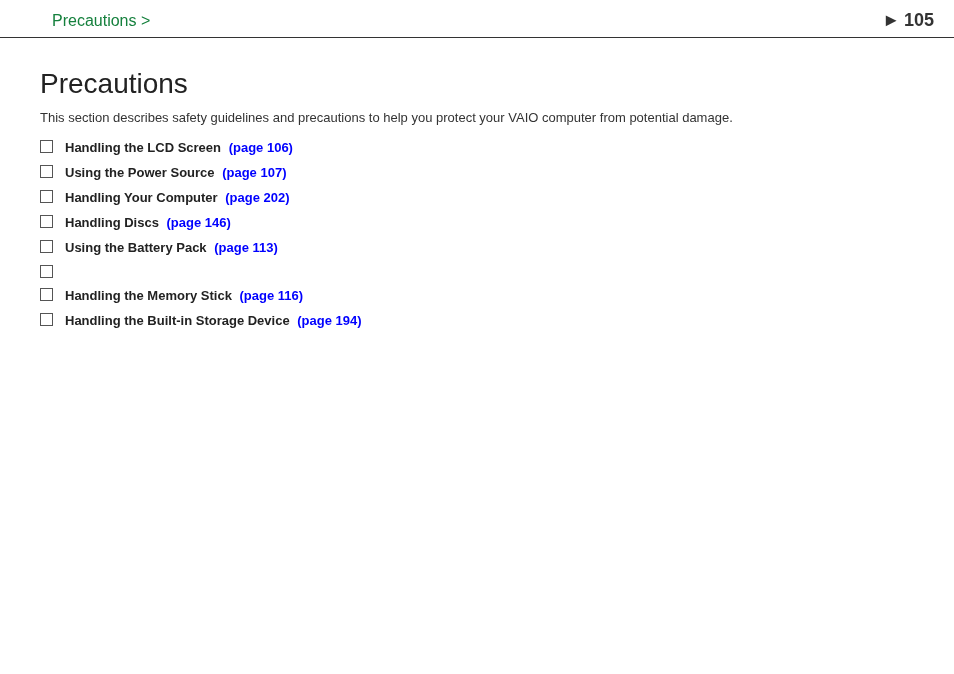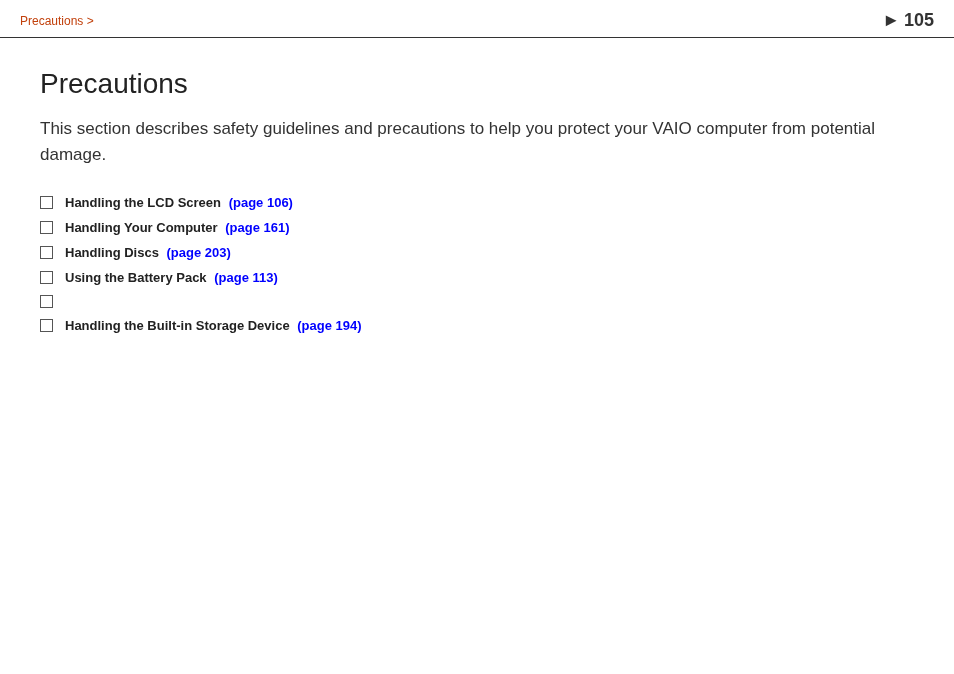--- a/index.html
+++ b/index.html
@@ -21,22 +21,23 @@
     .header {
       display: flex;
       justify-content: space-between;
       align-items: center;
       padding: 10px 20px 0 20px;
       border-bottom: 1px solid #333333;
       padding-bottom: 6px;
     }
 
     .breadcrumb {
-      font-size: 12px;
-      color: #c2410c;
+      font-size: 16px;
+      color: #15803d;
+      margin-left: 32px;
     }
 
     .page-number {
       font-size: 14px;
       color: #555555;
       font-weight: normal;
     }
 
     .page-number span {
       font-size: 18px;
@@ -45,39 +46,38 @@
     }
 
     .content {
       padding: 30px 40px 30px 40px;
     }
 
     .page-title {
       font-size: 28px;
       font-weight: normal;
       color: #222222;
-      margin-bottom: 16px;
+      margin-bottom: 8px;
       font-family: Arial, Helvetica, sans-serif;
     }
 
     .description {
-      font-size: 17px;
+      font-size: 13px;
       color: #333333;
-      margin-bottom: 28px;
+      margin-bottom: 12px;
       line-height: 1.5;
     }
 
     .toc-list {
       list-style: none;
       padding: 0;
     }
 
     .toc-list li {
       display: flex;
-      align-items: center;
       margin-bottom: 10px;
       font-size: 13px;
     }
 
     .checkbox-icon {
       width: 13px;
       height: 13px;
       border: 1px solid #555555;
       margin-right: 12px;
       flex-shrink: 0;
@@ -112,31 +112,39 @@
   <h1 class="page-title">Precautions</h1>
   <p class="description">This section describes safety guidelines and precautions to help you protect your VAIO computer from potential damage.</p>
 
   <ul class="toc-list" id="toc-list">
   <li>
         <span class="checkbox-icon"></span>
         <span class="toc-item-text">Handling the LCD Screen <a class="toc-link" href="#">(page 106)</a></span>
       </li>
       <li>
         <span class="checkbox-icon"></span>
-        <span class="toc-item-text">Handling Your Computer <a class="toc-link" href="#">(page 161)</a></span>
+        <span class="toc-item-text">Using the Power Source <a class="toc-link" href="#">(page 107)</a></span>
       </li>
       <li>
         <span class="checkbox-icon"></span>
-        <span class="toc-item-text">Handling Discs <a class="toc-link" href="#">(page 203)</a></span>
+        <span class="toc-item-text">Handling Your Computer <a class="toc-link" href="#">(page 202)</a></span>
+      </li>
+      <li>
+        <span class="checkbox-icon"></span>
+        <span class="toc-item-text">Handling Discs <a class="toc-link" href="#">(page 146)</a></span>
       </li>
       <li>
         <span class="checkbox-icon"></span>
         <span class="toc-item-text">Using the Battery Pack <a class="toc-link" href="#">(page 113)</a></span>
       </li>
       <li>
         <span class="checkbox-icon"></span>
       </li>
       <li>
         <span class="checkbox-icon"></span>
+        <span class="toc-item-text">Handling the Memory Stick <a class="toc-link" href="#">(page 116)</a></span>
+      </li>
+      <li>
+        <span class="checkbox-icon"></span>
         <span class="toc-item-text">Handling the Built-in Storage Device <a class="toc-link" href="#">(page 194)</a></span>
       </li>
     </ul>
 </div>
 
 </body></html>

